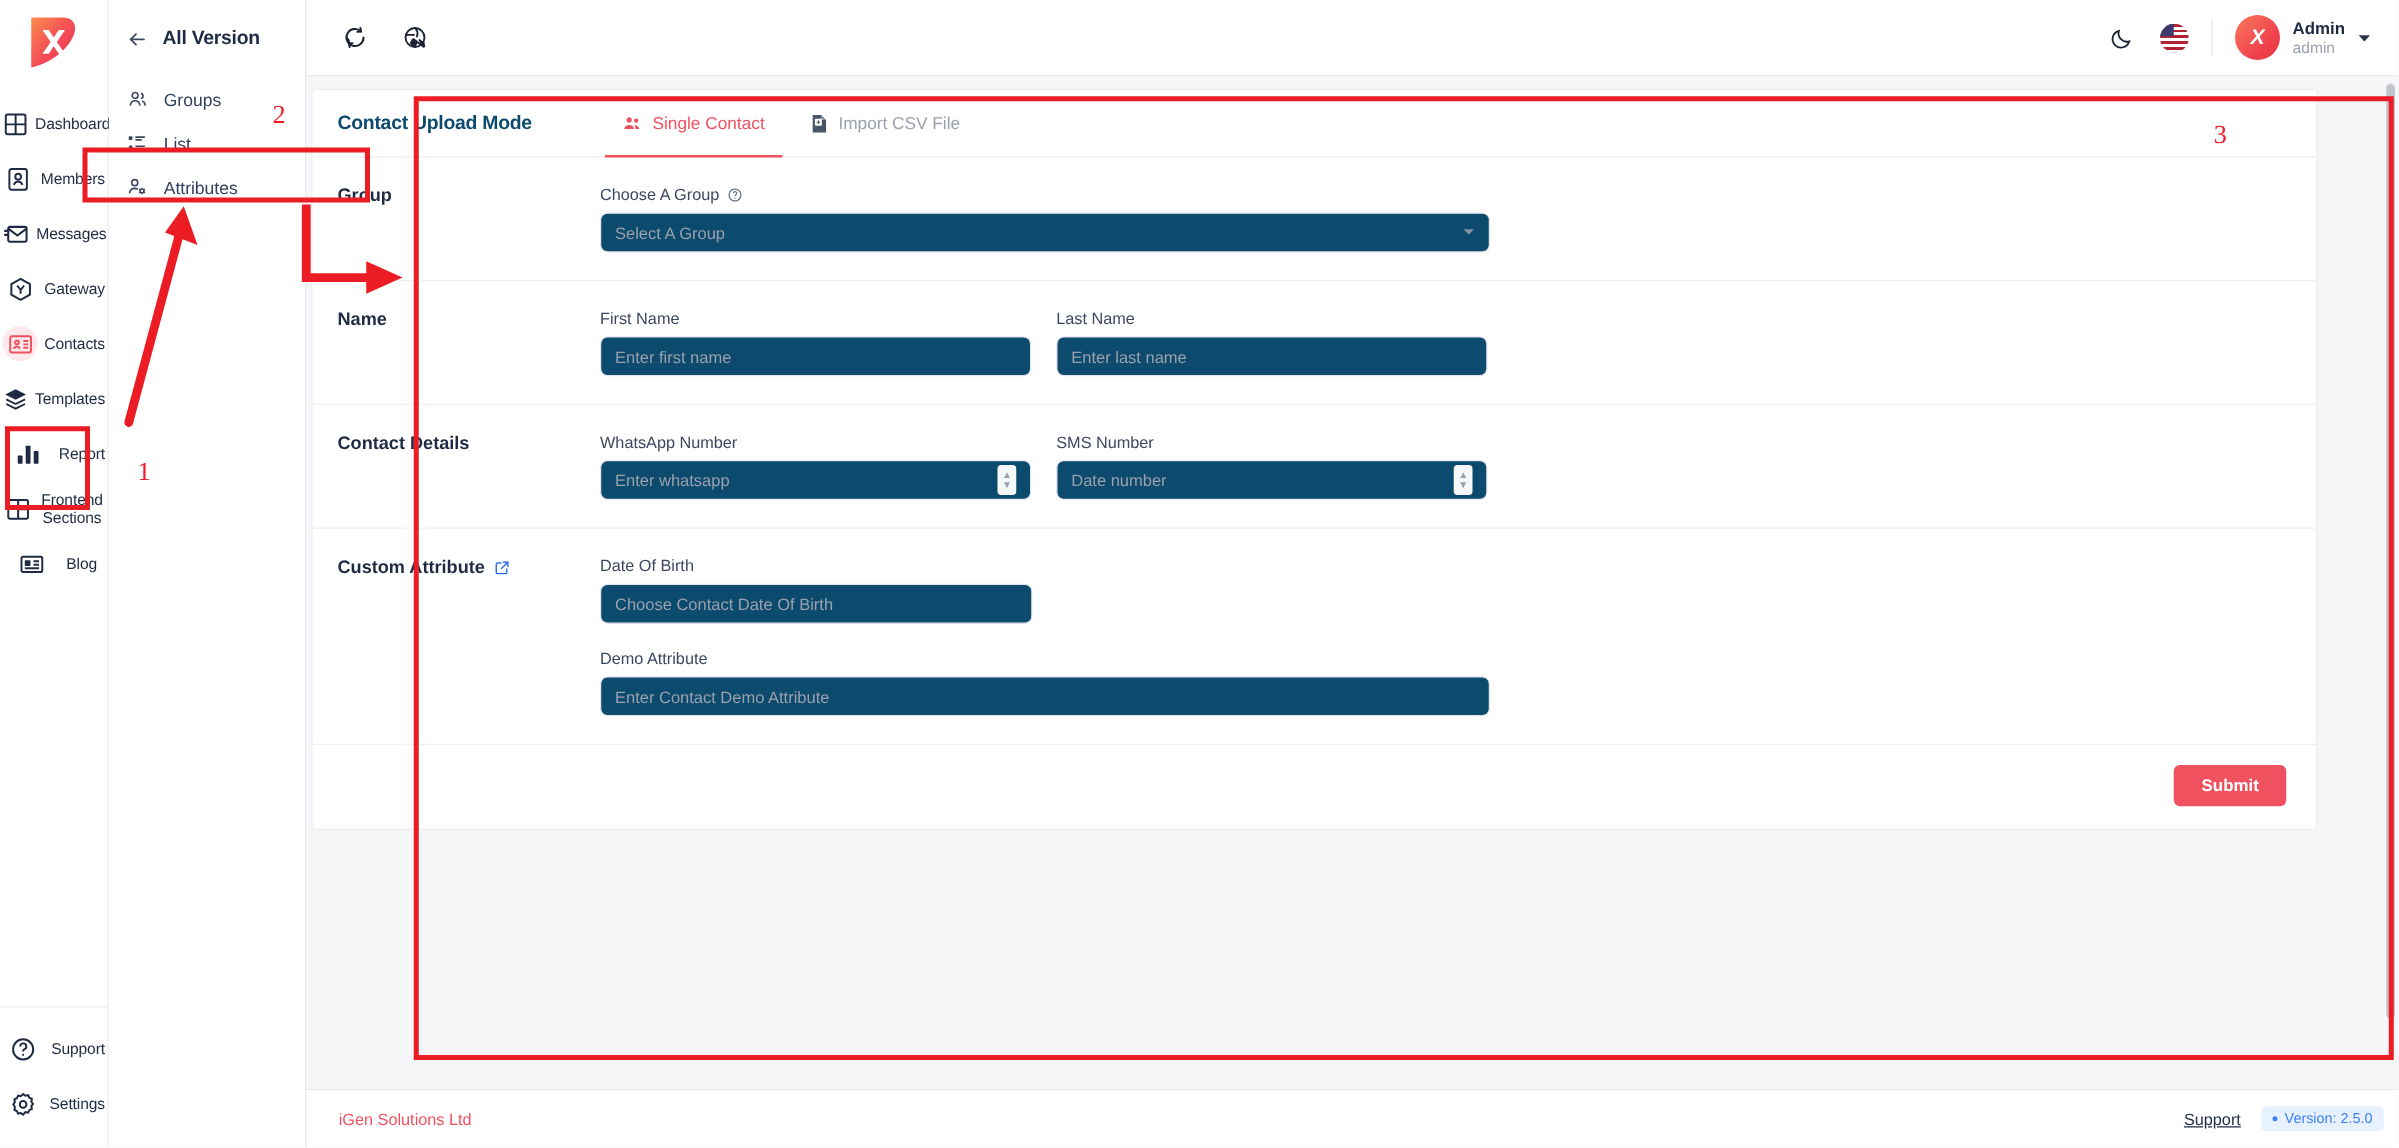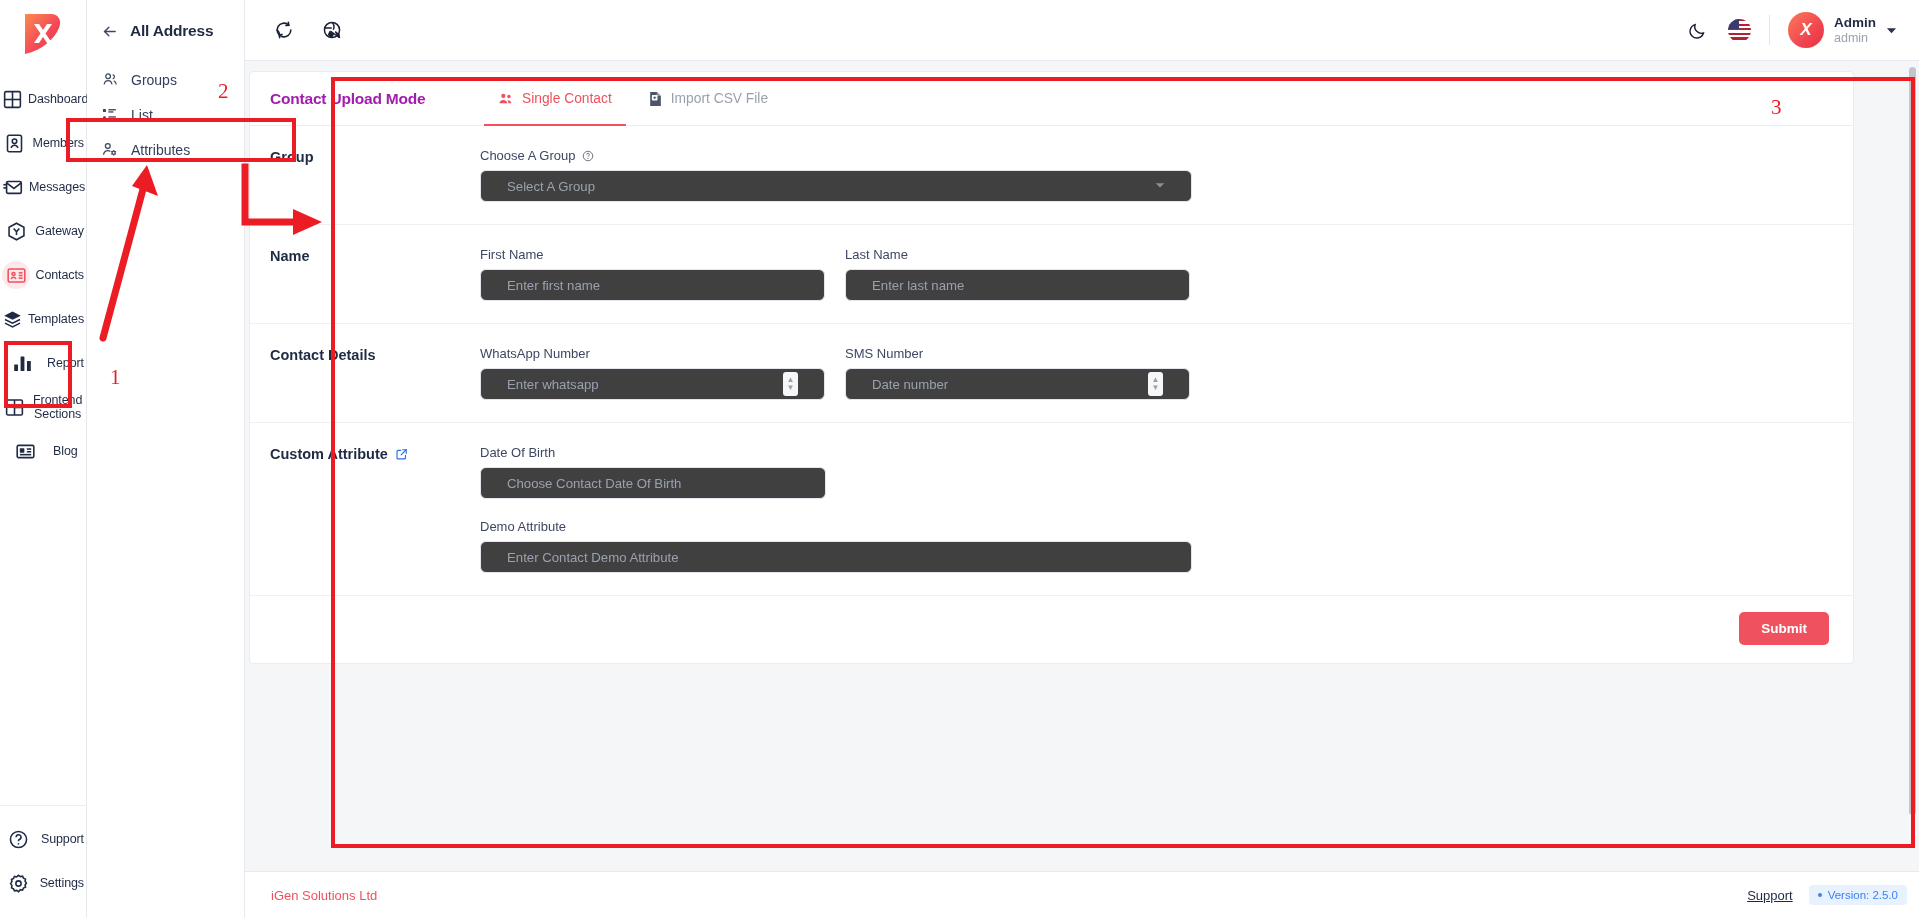--- a/index.html
+++ b/index.html
@@ -95,21 +95,21 @@
   .card {
     position:absolute; left: 4px; top: 10px; width: 1605px;
     background:#fff; border-radius: 4px;
     border: 1px solid #ececec;
   }
   .card-head {
     height: 54px; display:flex; align-items:stretch; padding: 0 0 0 20px;
     border-bottom: 1px solid #ededf0;
   }
   .card-title {
-    font-size: 15.5px; font-weight: 700; color:#a21caf; letter-spacing:-0.2px;
+    font-size: 15.5px; font-weight: 700; color:#0c4a6e; letter-spacing:-0.2px;
     display:flex; align-items:center; width: 210px;
   }
   .tabs { display:flex; align-items:stretch; gap: 0; }
   .tab {
     display:flex; align-items:center; gap:8px; padding: 0 18px;
     font-size: 13.8px; cursor:pointer; color:#9aa1ad; position:relative;justify-content:center;
   }
   .tab.active { color:#f0515f; }
   .tab.active::after {
     content:""; position:absolute; left:4px; right:4px; bottom:-1px; height:2.5px;
@@ -129,21 +129,21 @@
   .field-grid { display:flex; gap: 20px; }
   .field { display:flex; flex-direction:column; gap: 7px; }
   .field.half { width: 345px; }
   .field.full { width: 712px; text-align: center; }
   .field.dob { width: 346px; }
   .fl {
     font-size: 13px; color:#3d4761; display:flex; align-items:center; gap:7px;
   }
   .inp {
     height: 32px; border: 1px solid #e3e6ec; border-radius: 6px;
-    background:#404040; display:flex; align-items:center; padding: 0 26px;
+    background:#0c4a6e; display:flex; align-items:center; padding: 0 11px;
     font-size: 13.2px; color:#9aa1ad; position:relative;
   }
   .inp.sel { justify-content: space-between; }
   .spin {
     width: 15px; height: 24px; border-radius:3px; background:#f6f7f9;
     display:flex; flex-direction:column; align-items:center; justify-content:center;
     color:#9aa1ad; font-size: 8px; line-height: 8px; margin-left:auto; cursor:pointer;
   }
   .caret-dn { color:#8a919e; font-size:9px; }
 
@@ -343,21 +343,21 @@
   </div>
 
   <div class="subnav">
     <div class="subnav-head">
       <span style="display:flex;">
         <svg width="17" height="17" viewBox="0 0 24 24" fill="none" stroke="#3d4761" stroke-width="2" stroke-linecap="round" stroke-linejoin="round">
           <line x1="20" y1="12" x2="5" y2="12"></line>
             <polyline points="11,18 5,12 11,6"></polyline>
         </svg>
       </span>
-      <span class="subnav-title">All Address</span>
+      <span class="subnav-title">All Version</span>
     </div>
 
     <div class="subnav-item">
       <span style="display:flex;">
         <svg width="17" height="17" viewBox="0 0 24 24" fill="none" stroke="#3d4761" stroke-width="1.8">
           <circle cx="10" cy="7.5" r="3.3"></circle>
             <path d="M4.5 19c0.6-3.6 2.8-5.4 5.5-5.4s4.9 1.8 5.5 5.4"></path>
           <path d="M16.5 5.2a3 3 0 0 1 0 5.9"></path>
             <path d="M18 13.9c2 0.6 3.2 2.3 3.5 5.1"></path>
         </svg>

